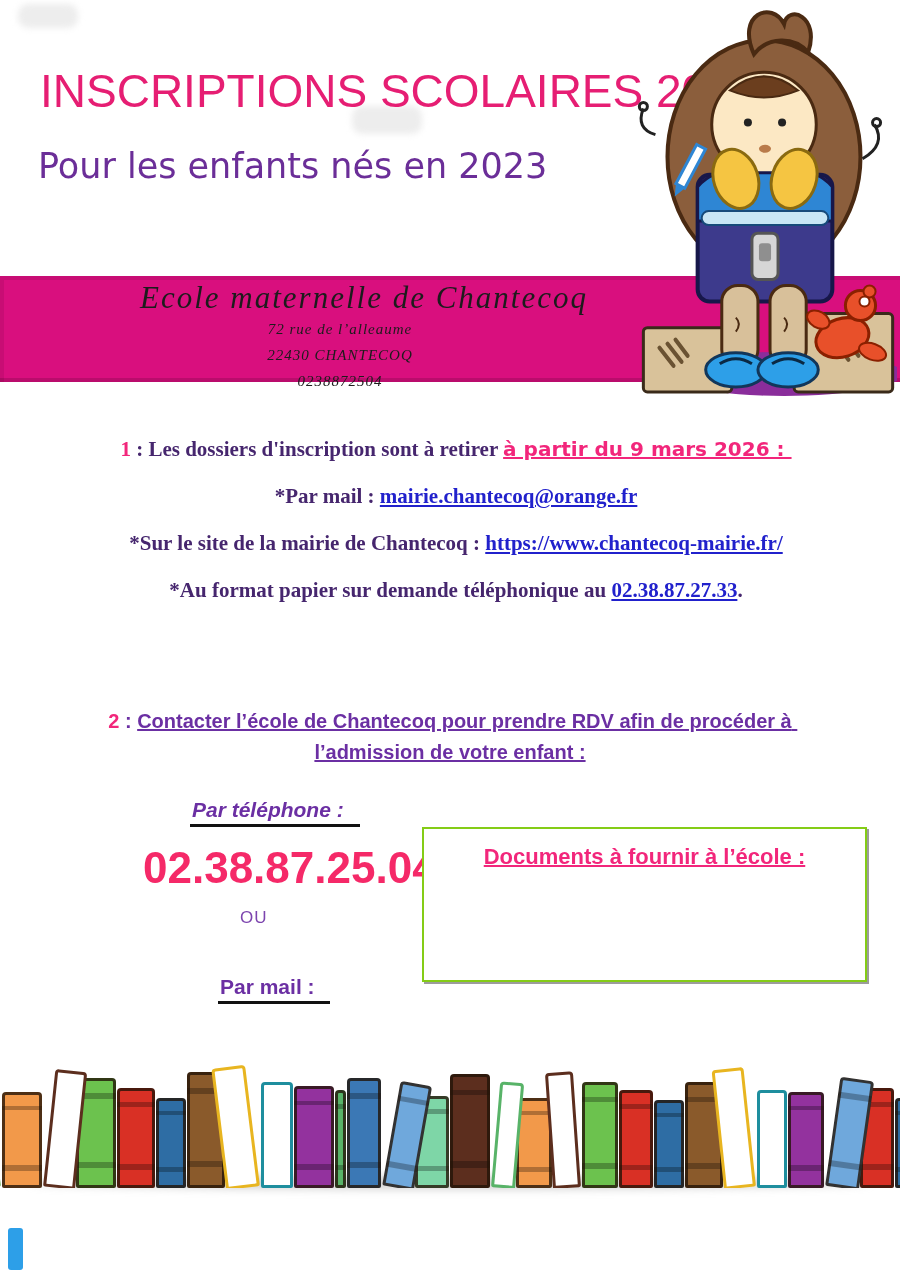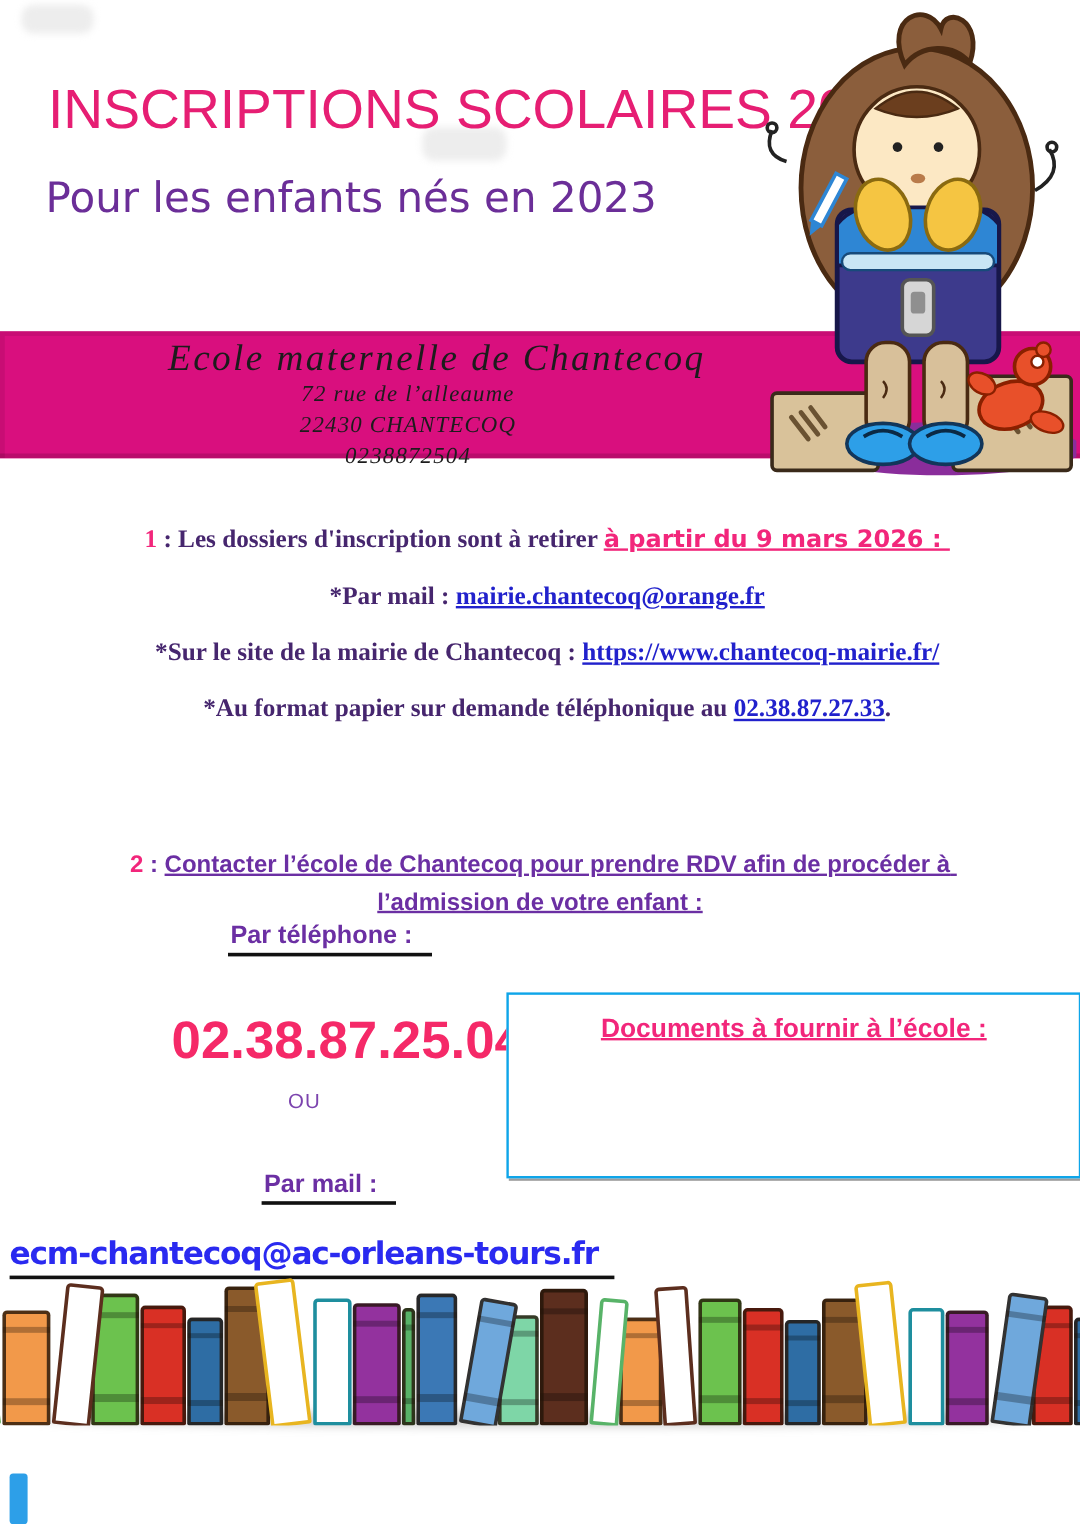--- a/index.html
+++ b/index.html
@@ -15,21 +15,21 @@
          color:var(--c-pink_title,#E61E73);white-space:pre;}
   .subtitle{left:38px;top:146px;font-family:"DejaVu Sans",sans-serif;font-weight:normal;
             font-size:35px;color:var(--c-purple_subtitle,#6B2E98);white-space:pre;}
 
   
   .banner{left:0;top:276px;width:900px;height:106px;background:var(--c-banner_bg,#D90F7E);
           box-shadow:inset 4px 4px 0 rgba(0,0,0,.08), inset 0 -4px 0 rgba(0,0,0,.14);}
   .banner-text{left:0;top:280px;width:680px;text-align:center;color:var(--c-banner_text,#1c1c1c);
                font-family:"Liberation Serif",serif;font-style:italic;}
   .banner-name{font-size:31px;line-height:36px;letter-spacing:2px;padding-left:48px;}
-  .banner-line{font-size:19px;line-height:26px;letter-spacing:1px;}
+  .banner-line{font-size:15px;line-height:26px;letter-spacing:1px;}
 
   
   .step1{left:0;top:436px;width:900px;text-align:center;
          font-family:"Liberation Serif",serif;font-weight:bold;font-size:21px;
          color:var(--c-serif_purple,#46266E);}
   .step1 .line{line-height:26px;margin-bottom:21px;white-space:pre-wrap;margin-left:12px;}
   .num-pink{color:var(--c-accent_pink,#F2267B);}
   .hl-pink{font-family:"DejaVu Sans",sans-serif;font-size:20px;
            color:var(--c-accent_pink,#F2267B);text-decoration:underline;text-decoration-thickness:2px;}
   a.doc-link{color:var(--c-link_blue,#2121CC);text-decoration:underline;cursor:pointer;}
@@ -43,22 +43,22 @@
                    border-bottom:3px solid var(--c-underline_black,#111);
                    padding:0 10px 2px 2px;white-space:pre;}
   .phone-big{left:143px;top:843px;font-weight:bold;font-size:44px;letter-spacing:0px;
              color:var(--c-phone_pink,#F52968);white-space:pre;}
   .or-label{left:240px;top:908px;font-size:17px;color:#7C44AE;letter-spacing:1px;}
   .email-big{left:8px;top:1030px;font-family:"DejaVu Sans",sans-serif;font-weight:bold;
              font-size:26px;letter-spacing:-1px;color:var(--c-email_blue,#2A2AF0);
              border-bottom:3px solid var(--c-underline_black,#111);padding:0 14px 3px 0;white-space:pre;}
 
   
-  .docs-box{left:422px;top:827px;width:479px;height:155px;background:#fff;
-            border:2px solid #0ea5e9;box-shadow:2px 2px 0 #9c9c9c;box-sizing:border-box;
+  .docs-box{left:422px;top:827px;width:445px;height:155px;background:#fff;
+            border:2px solid #84cc16;box-shadow:2px 2px 0 #9c9c9c;box-sizing:border-box;
             text-align:center;color:var(--c-accent_pink,#F2267B);}
   .docs-heading{margin-top:15px;font-weight:bold;font-size:22px;
                 text-decoration:underline;text-decoration-thickness:2px;}
   .docs-item{font-weight:bold;font-size:15px;line-height:22px;}
   .docs-items{margin-top:24px;}
 
   
   .books-row{left:0;top:1063px;width:900px;height:125px;display:flex;align-items:flex-end;
              justify-content:center;gap:1px;overflow:hidden;}
   .book{flex:0 0 auto;border:3px solid rgba(35,20,8,.8);border-radius:4px 4px 2px 2px;
@@ -147,25 +147,24 @@
 
   <div class="abs step1">
     <div class="line"><span class="num-pink">1</span><span> : Les dossiers d'inscription sont à retirer </span><span class="hl-pink">à partir du 9 mars 2026 : </span></div>
     <div class="line"><span>*Par mail : </span><a class="doc-link">mairie.chantecoq@orange.fr</a><span></span></div>
     <div class="line"><span>*Sur le site de la mairie de Chantecoq : </span><a class="doc-link">https://www.chantecoq-mairie.fr/</a><span></span></div>
     <div class="line"><span>*Au format papier sur demande téléphonique au </span><a class="doc-link">02.38.87.27.33</a><span>.</span></div>
   </div>
 
   <div class="abs step2-heading"><span class="num-pink">2</span><span> : </span><span class="underlined">Contacter l’école de Chantecoq pour prendre RDV afin de procéder à l’admission de votre enfant :</span></div>
 
-  <div class="abs label-underline" style="left:190px;top:768px;">Par téléphone : </div>
+  <div class="abs label-underline" style="left:190px;top:798px;font-style:italic;">Par téléphone : </div>
   <div class="abs phone-big">02.38.87.25.04</div>
   <div class="abs or-label">OU</div>
   <div class="abs label-underline" style="left:218px;top:975px;">Par mail : </div>
-  <a class="abs email-big">ecm-chantecoq@ac-orleans-tours.fr</a>
 
   <div class="abs docs-box">
     <div class="docs-heading">Documents à fournir à l’école :</div>
   </div>
 
   <div class="abs books-shadow"></div>
   <div class="abs books-row">
       <div class="book" style="width: 24px; height: 102px; background: rgb(255, 255, 255); border-color: rgb(88, 169, 78); transform: rotate(-7deg);"></div>
       <div class="book" style="width: 40px; height: 96px; background: linear-gradient(rgba(0, 0, 0, 0) 0px, rgba(0, 0, 0, 0) 12%, rgba(0, 0, 0, 0.28) 12%, rgba(0, 0, 0, 0.28) 17%, rgba(0, 0, 0, 0) 17%, rgba(0, 0, 0, 0) 78%, rgba(0, 0, 0, 0.28) 78%, rgba(0, 0, 0, 0.28) 84%, rgba(0, 0, 0, 0) 84%), rgb(242, 153, 74);"></div>
       <div class="book" style="width: 32px; height: 118px; background: rgb(255, 255, 255); border-color: rgb(92, 46, 30); transform: rotate(6deg);"></div>

